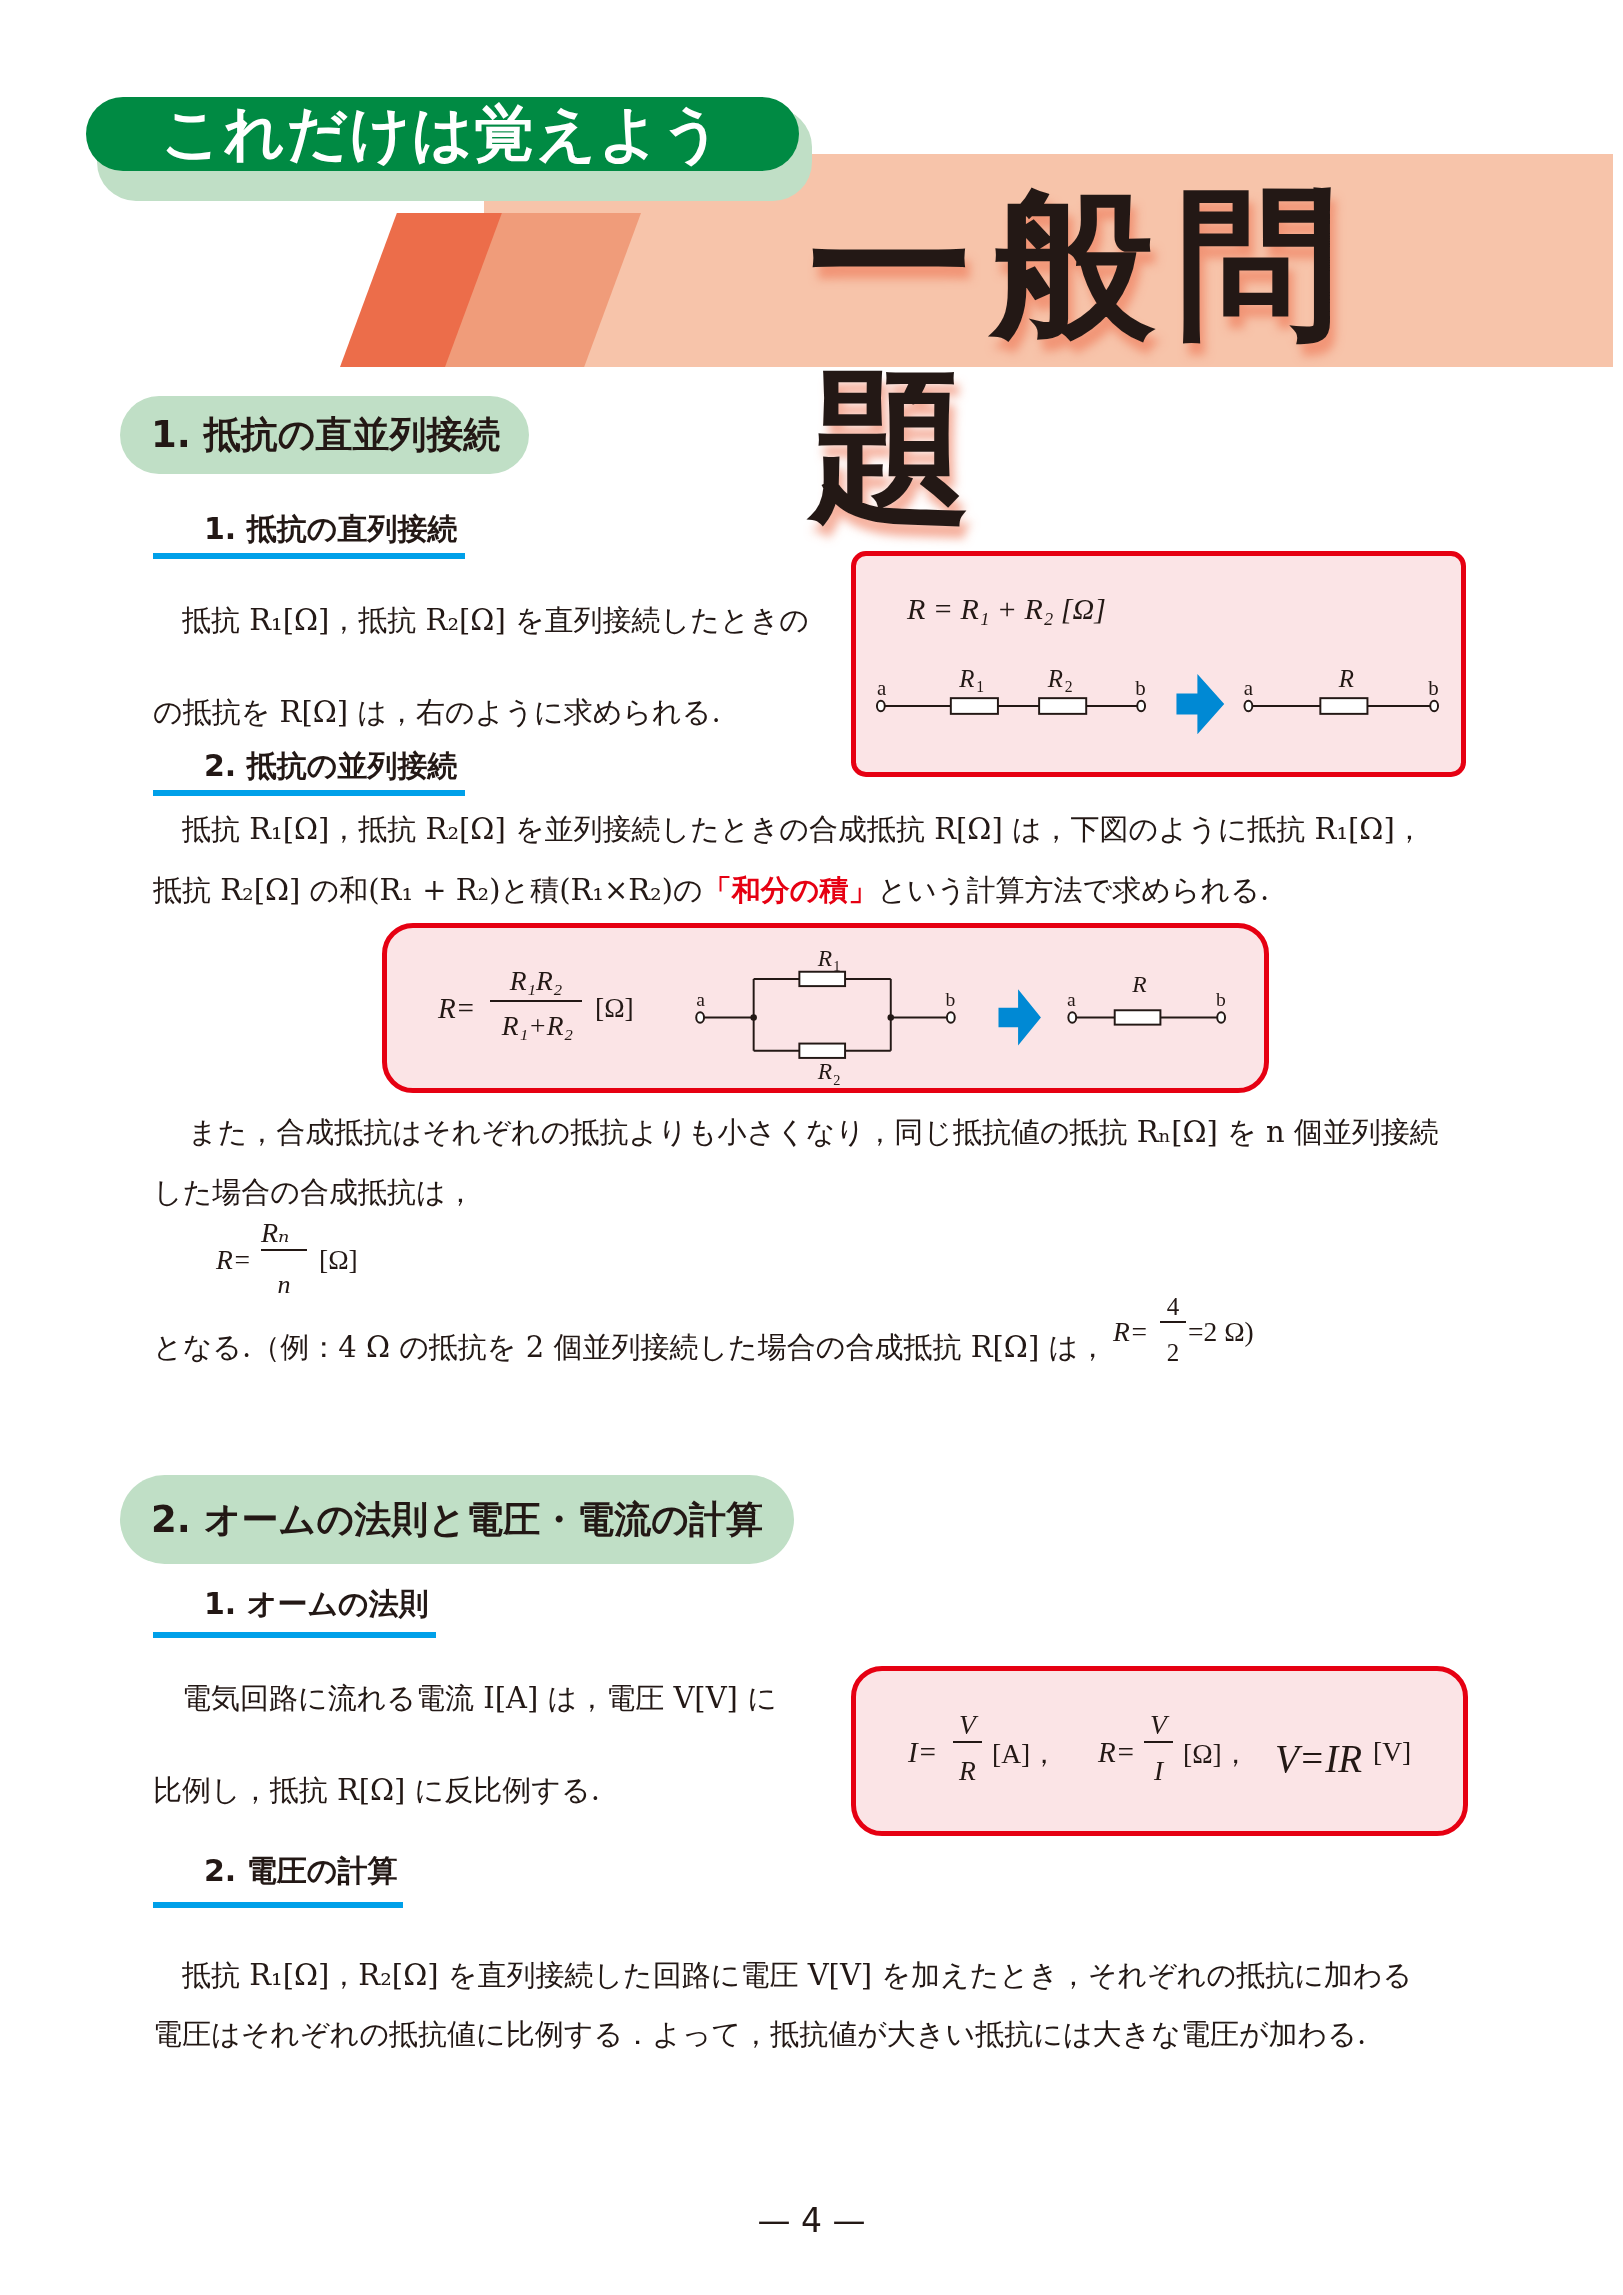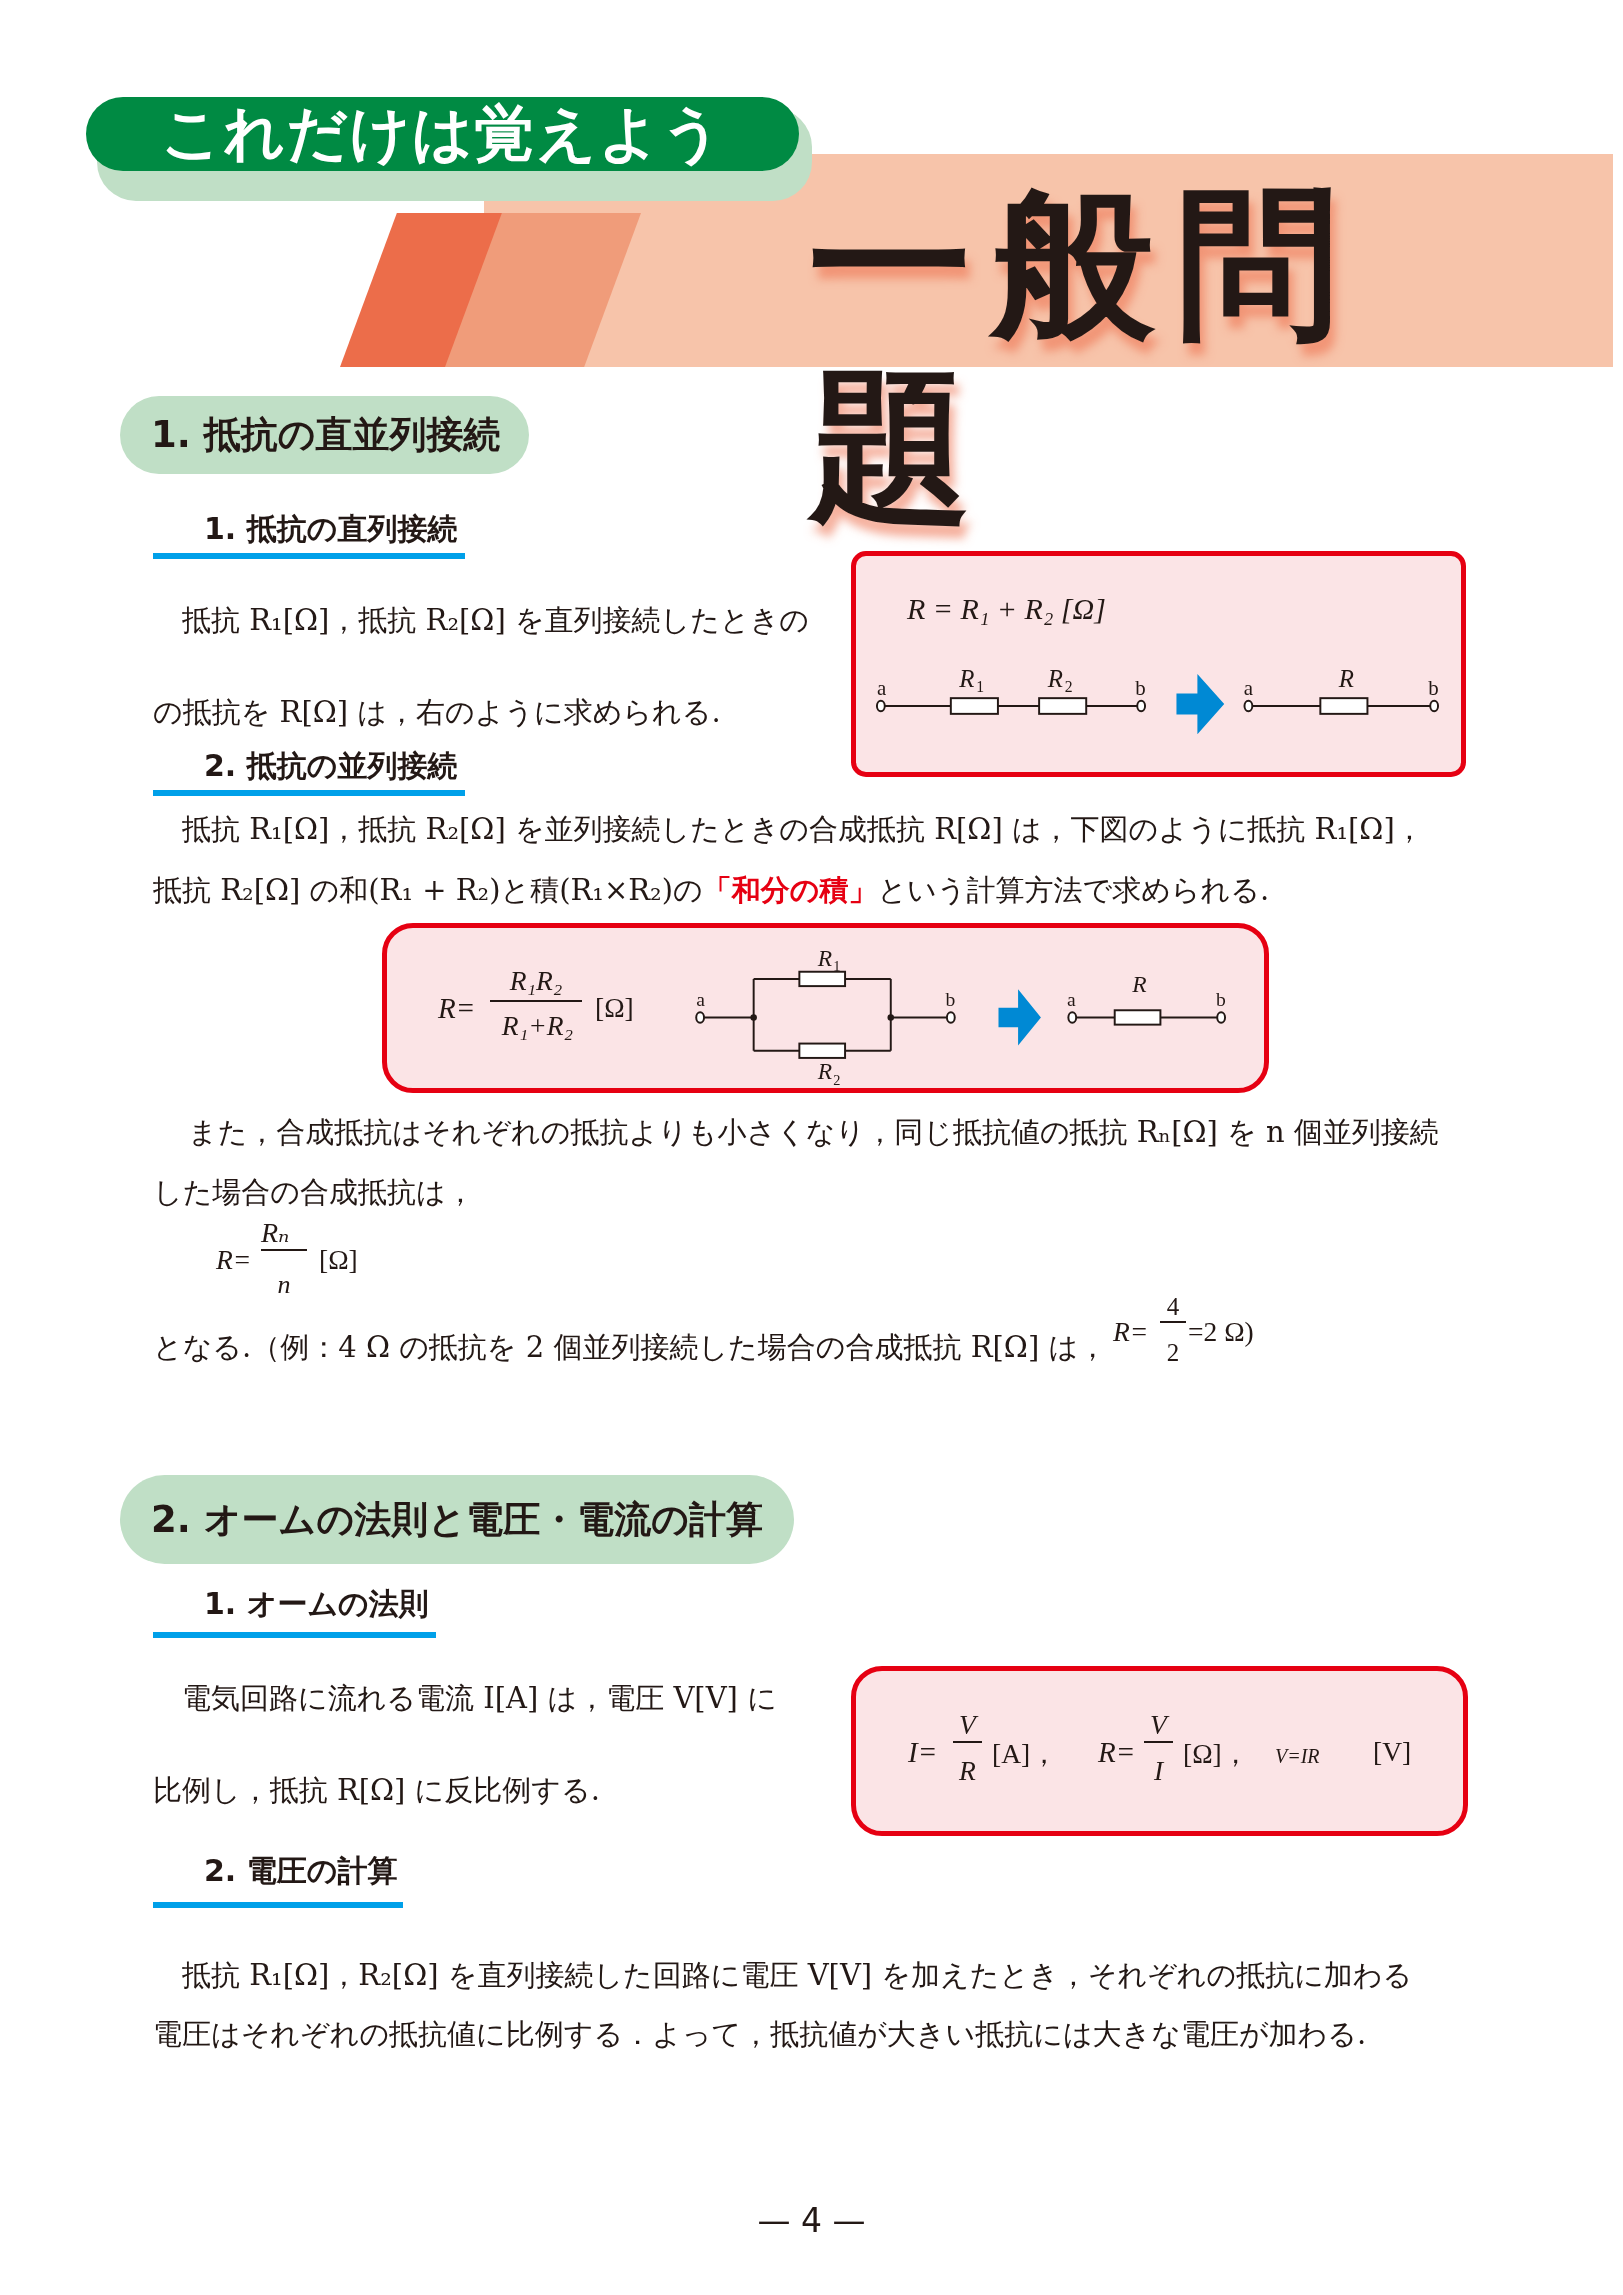--- a/index.html
+++ b/index.html
@@ -168,21 +168,21 @@
 
 <div class="abs fbox" style="left:851px;top:1666px;width:617px;height:170px;">
   <div class="abs math" style="left:52px;top:65px;font-size:29px;">I=</div>
   <div class="abs math" style="left:97px;top:38px;width:29px;text-align:center;font-size:27.5px;border-bottom:2px solid #231815;">V</div>
   <div class="abs math" style="left:97px;top:84px;width:29px;text-align:center;font-size:27.5px;">R</div>
   <div class="abs serif" style="left:136px;top:65px;font-size:27.5px;">[A]，</div>
   <div class="abs math" style="left:242px;top:65px;font-size:29px;">R=</div>
   <div class="abs math" style="left:288px;top:38px;width:29px;text-align:center;font-size:27.5px;border-bottom:2px solid #231815;">V</div>
   <div class="abs math" style="left:288px;top:84px;width:29px;text-align:center;font-size:27.5px;">I</div>
   <div class="abs serif" style="left:327px;top:65px;font-size:27.5px;">[Ω]，</div>
-  <div class="abs math" style="left:419px;top:65px;font-size:20px;margin-top:9px;">V=IR</div>
+  <div class="abs math" style="left:419px;top:65px;font-size:39px;">V=IR</div>
   <div class="abs serif" style="left:517px;top:65px;font-size:27.5px;">[V]</div>
 </div>
 
 <div class="abs sub-h sans" style="left:164px;top:1851px;">2.  電圧の計算</div>
 <div class="abs sub-line" style="left:153px;top:1902px;width:250px;"></div>
 
 <div class="abs txt" style="left:182px;top:1956px;">抵抗 R₁[Ω]，R₂[Ω] を直列接続した回路に電圧 V[V] を加えたとき，それぞれの抵抗に加わる</div>
 <div class="abs txt" style="left:153px;top:2015px;">電圧はそれぞれの抵抗値に比例する．よって，抵抗値が大きい抵抗には大きな電圧が加わる.</div>
 
 <div class="abs pg sans" style="left:0;top:2201px;width:1623px;text-align:center;">— 4 —</div>

